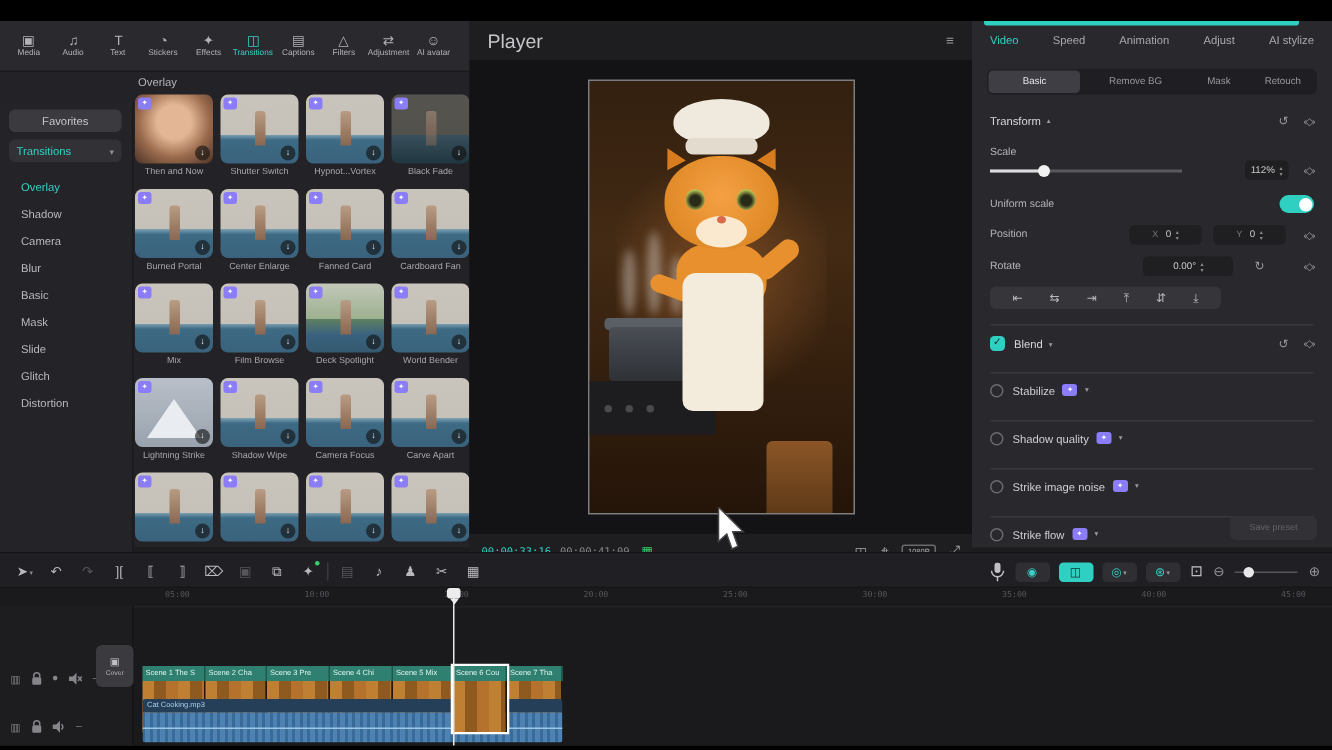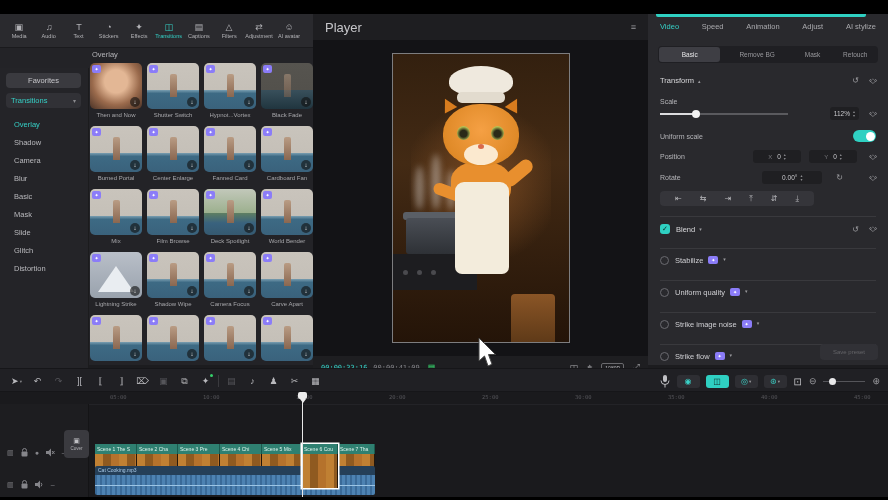--- a/index.html
+++ b/index.html
@@ -538,21 +538,21 @@
 
     <div id="toggle-rows">
         <div class="trow" style="top: 242px;">
     <span class="circ"></span>
     <span class="tlabel">Stabilize</span>
     <span class="pbadge">✦</span>
     <span class="tcaret">▾</span>
   </div>
         <div class="trow" style="top: 274px;">
     <span class="circ"></span>
-    <span class="tlabel">Uniform quality</span>
+    <span class="tlabel">Shadow quality</span>
     <span class="pbadge">✦</span>
     <span class="tcaret">▾</span>
   </div>
         <div class="trow" style="top: 306px;">
     <span class="circ"></span>
     <span class="tlabel">Strike image noise</span>
     <span class="pbadge">✦</span>
     <span class="tcaret">▾</span>
   </div>
         <div class="trow" style="top: 338px;">

